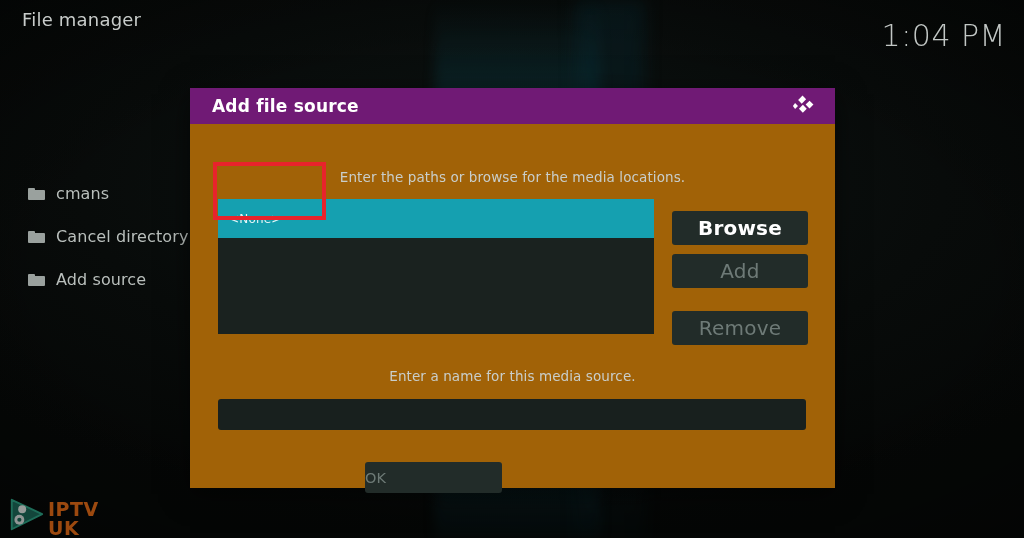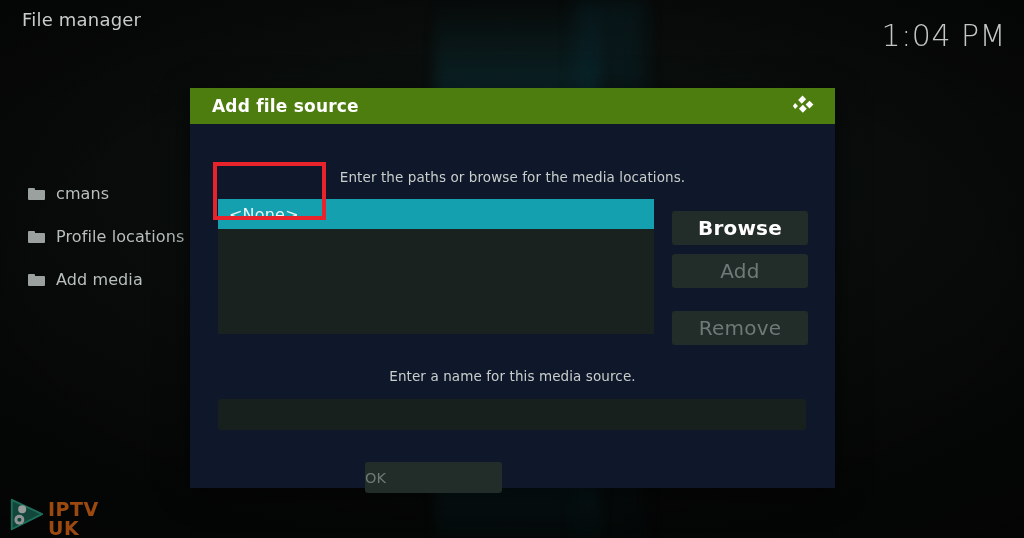--- a/index.html
+++ b/index.html
@@ -120,41 +120,41 @@
   
   .dialog {
     position: absolute;
     left: 190px; top: 88px;
     width: 645px; height: 400px;
     box-shadow: 0 6px 26px rgba(0,0,0,0.55);
   }
   .dlg-header {
     position: relative;
     height: 36px;
-    background: #4d7c0f;
+    background: #701a75;
     display: flex;
     align-items: center;
   }
   .dlg-title {
     margin-left: 22px;
     font-size: 17px;
     font-weight: 700;
     color: #ffffff;
     letter-spacing: 0.2px;
   }
   .kodi-logo {
     position: absolute;
     right: 18px; top: 50%;
     transform: translateY(-50%);
     width: 26px; height: 26px;
   }
   .dlg-body {
     position: relative;
     height: 364px;
-    background: #0f172a;
+    background: #a16207;
   }
 
   .hint {
     position: absolute;
     left: 0; right: 0;
     text-align: center;
     font-size: 13.5px;
     color: #c9cecb;
     letter-spacing: 0.1px;
   }
@@ -162,27 +162,27 @@
   .hint-name { top: 244px; }
 
   
   .list-panel {
     position: absolute;
     left: 28px; top: 75px;
     width: 436px; height: 135px;
     background: #1a221f;
   }
   .list-row {
-    height: 30px;
+    height: 39px;
     display: flex;
     align-items: center;
     padding-left: 11px;
     background: #15a0b0;
     color: #e8f6f8;
-    font-size: 16px;
+    font-size: 12px;
     letter-spacing: 0.2px;
   }
 
   
   .side-btn {
     position: absolute;
     left: 482px;
     width: 136px;
     height: 34px;
     border-radius: 3px;
@@ -280,26 +280,26 @@
 
   <div class="sidebar">
 
     <div class="side-item">
       <span class="folder-icon"></span>
       <span class="side-label">cmans</span>
     </div>
 
     <div class="side-item">
       <span class="folder-icon"></span>
-      <span class="side-label">Profile locations</span>
+      <span class="side-label">Cancel directory</span>
     </div>
 
     <div class="side-item">
       <span class="folder-icon"></span>
-      <span class="side-label">Add media</span>
+      <span class="side-label">Add source</span>
     </div>
 
   </div>
 
   <div class="dialog">
 
     <div class="dlg-header">
       <div class="dlg-title">Add file source</div>
       <span class="kodi-logo">
         <svg viewBox="0 0 32 32" width="26" height="26" aria-hidden="true">

